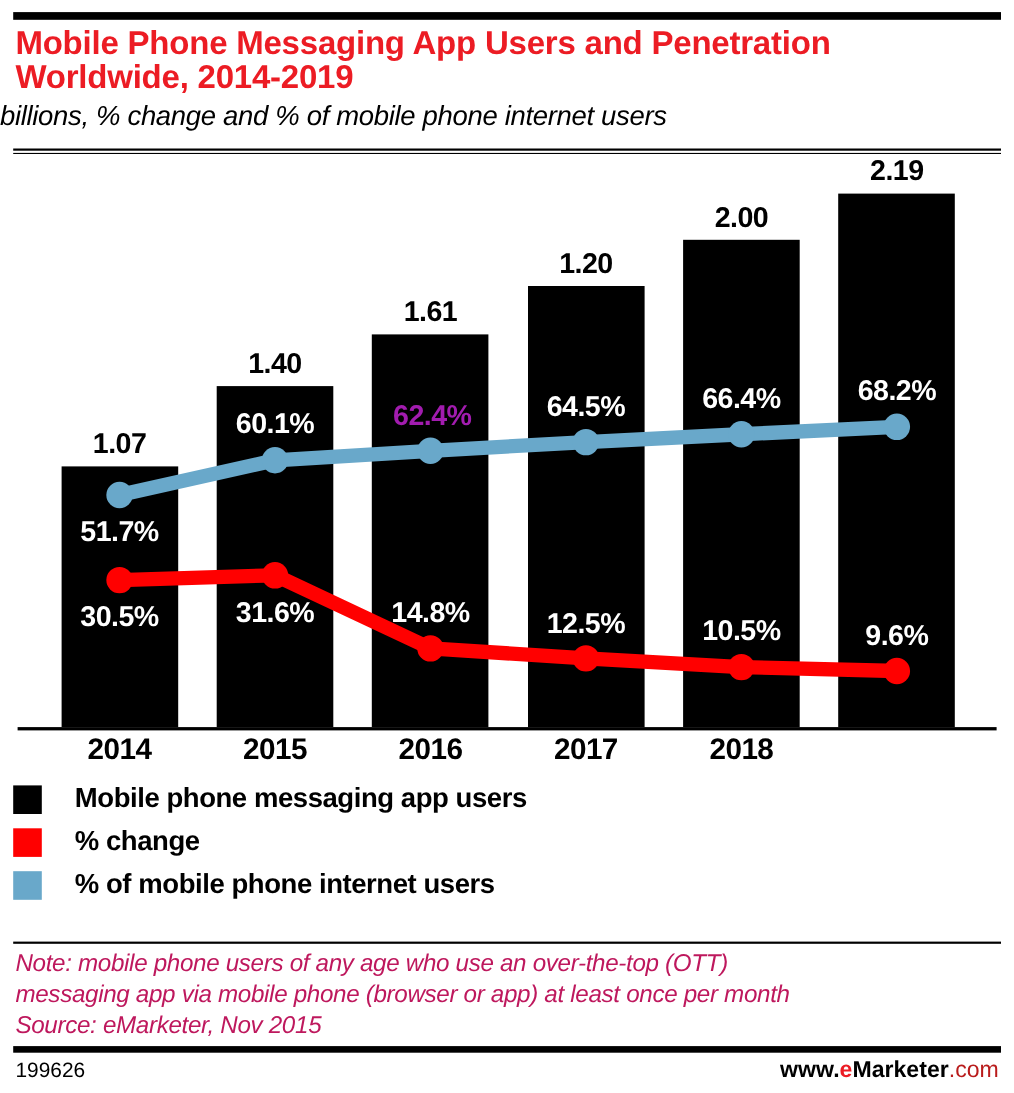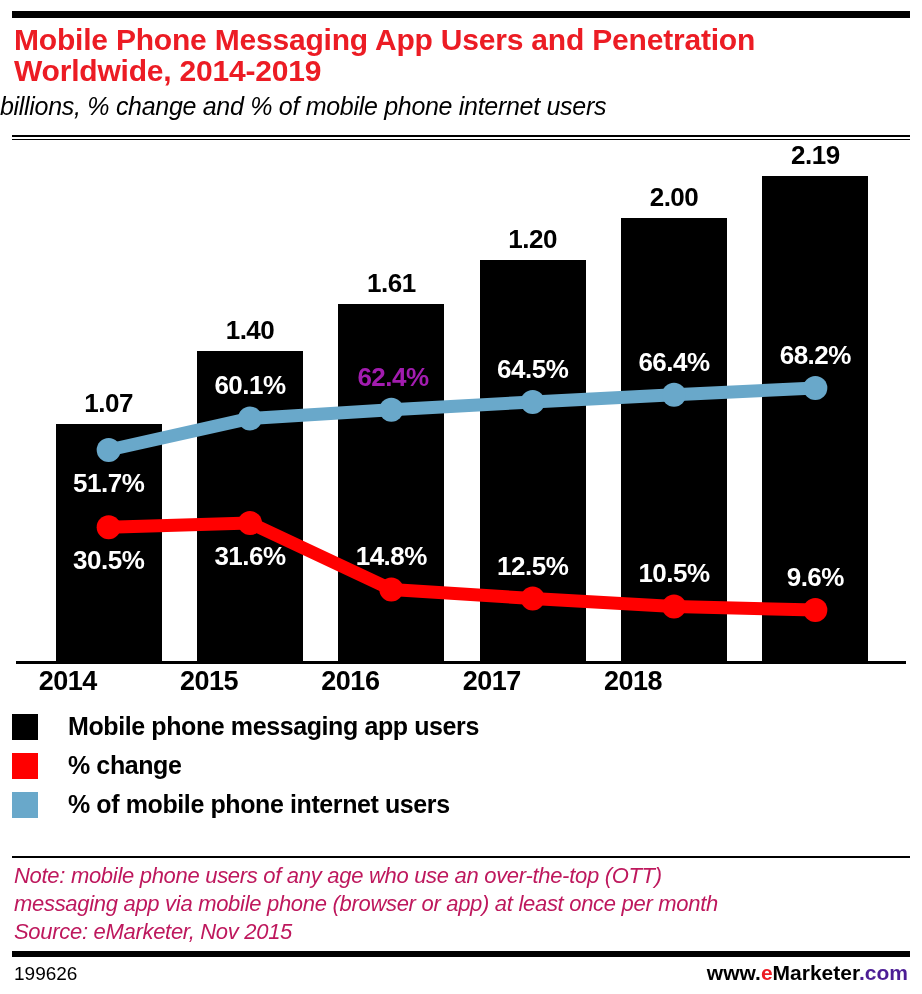--- a/index.html
+++ b/index.html
@@ -39,42 +39,42 @@
     text-align:center;letter-spacing:-0.5px;z-index:6;
   }
   .chg-label{
     position:absolute;color:#fff;font-size:26px;font-weight:bold;
     text-align:center;letter-spacing:-0.5px;z-index:6;
   }
   .lines{position:absolute;left:0;top:0;width:922px;height:540px;z-index:4;}
   .xlabels{position:absolute;left:0;top:524px;width:922px;height:40px;}
   .xlab{
     position:absolute;top:0;color:#000;font-size:27px;font-weight:bold;
-    letter-spacing:-0.5px;
+    text-align:center;letter-spacing:-0.5px;
   }
 
   
   .legend{position:absolute;left:12px;top:707px;width:700px;}
   .legrow{display:flex;align-items:center;height:39px;gap:16px;}
   .swatch{width:26px;height:26px;flex:0 0 26px;margin-right:14px;}
   .legtext{font-size:25px;font-weight:bold;color:#000;letter-spacing:-0.4px;}
 
   
   .rule-note{position:absolute;left:12px;top:856px;width:898px;height:2px;background:#000;}
   .note{
     position:absolute;left:14px;top:862px;width:890px;
     font-size:22px;font-style:italic;line-height:28px;color:#be185d;letter-spacing:-0.3px;
   }
   .rule-foot{position:absolute;left:12px;top:951px;width:898px;height:6px;background:#000;}
   .foot-id{position:absolute;left:14px;top:963px;font-size:19px;color:#000;}
   .foot-brand{position:absolute;right:14px;top:961px;font-size:21px;color:#000;font-weight:bold;}
   .foot-brand .www{font-weight:bold;color:#000;}
   .foot-brand .e{color:#EC1C24;font-weight:bold;}
   .foot-brand .mk{color:#000;font-weight:bold;}
-  .foot-brand .com{color:#4c1d95;font-weight:bold;}
+  .foot-brand .com{color:#b91c1c;font-weight:normal;}
 </style>
 </head>
 <body>
 
 <div class="page">
 
   <div class="rule-top"></div>
 
   <div class="title">Mobile Phone Messaging App Users and Penetration Worldwide, 2014-2019</div>
   <div class="subtitle">billions, % change and % of mobile phone internet users</div>

